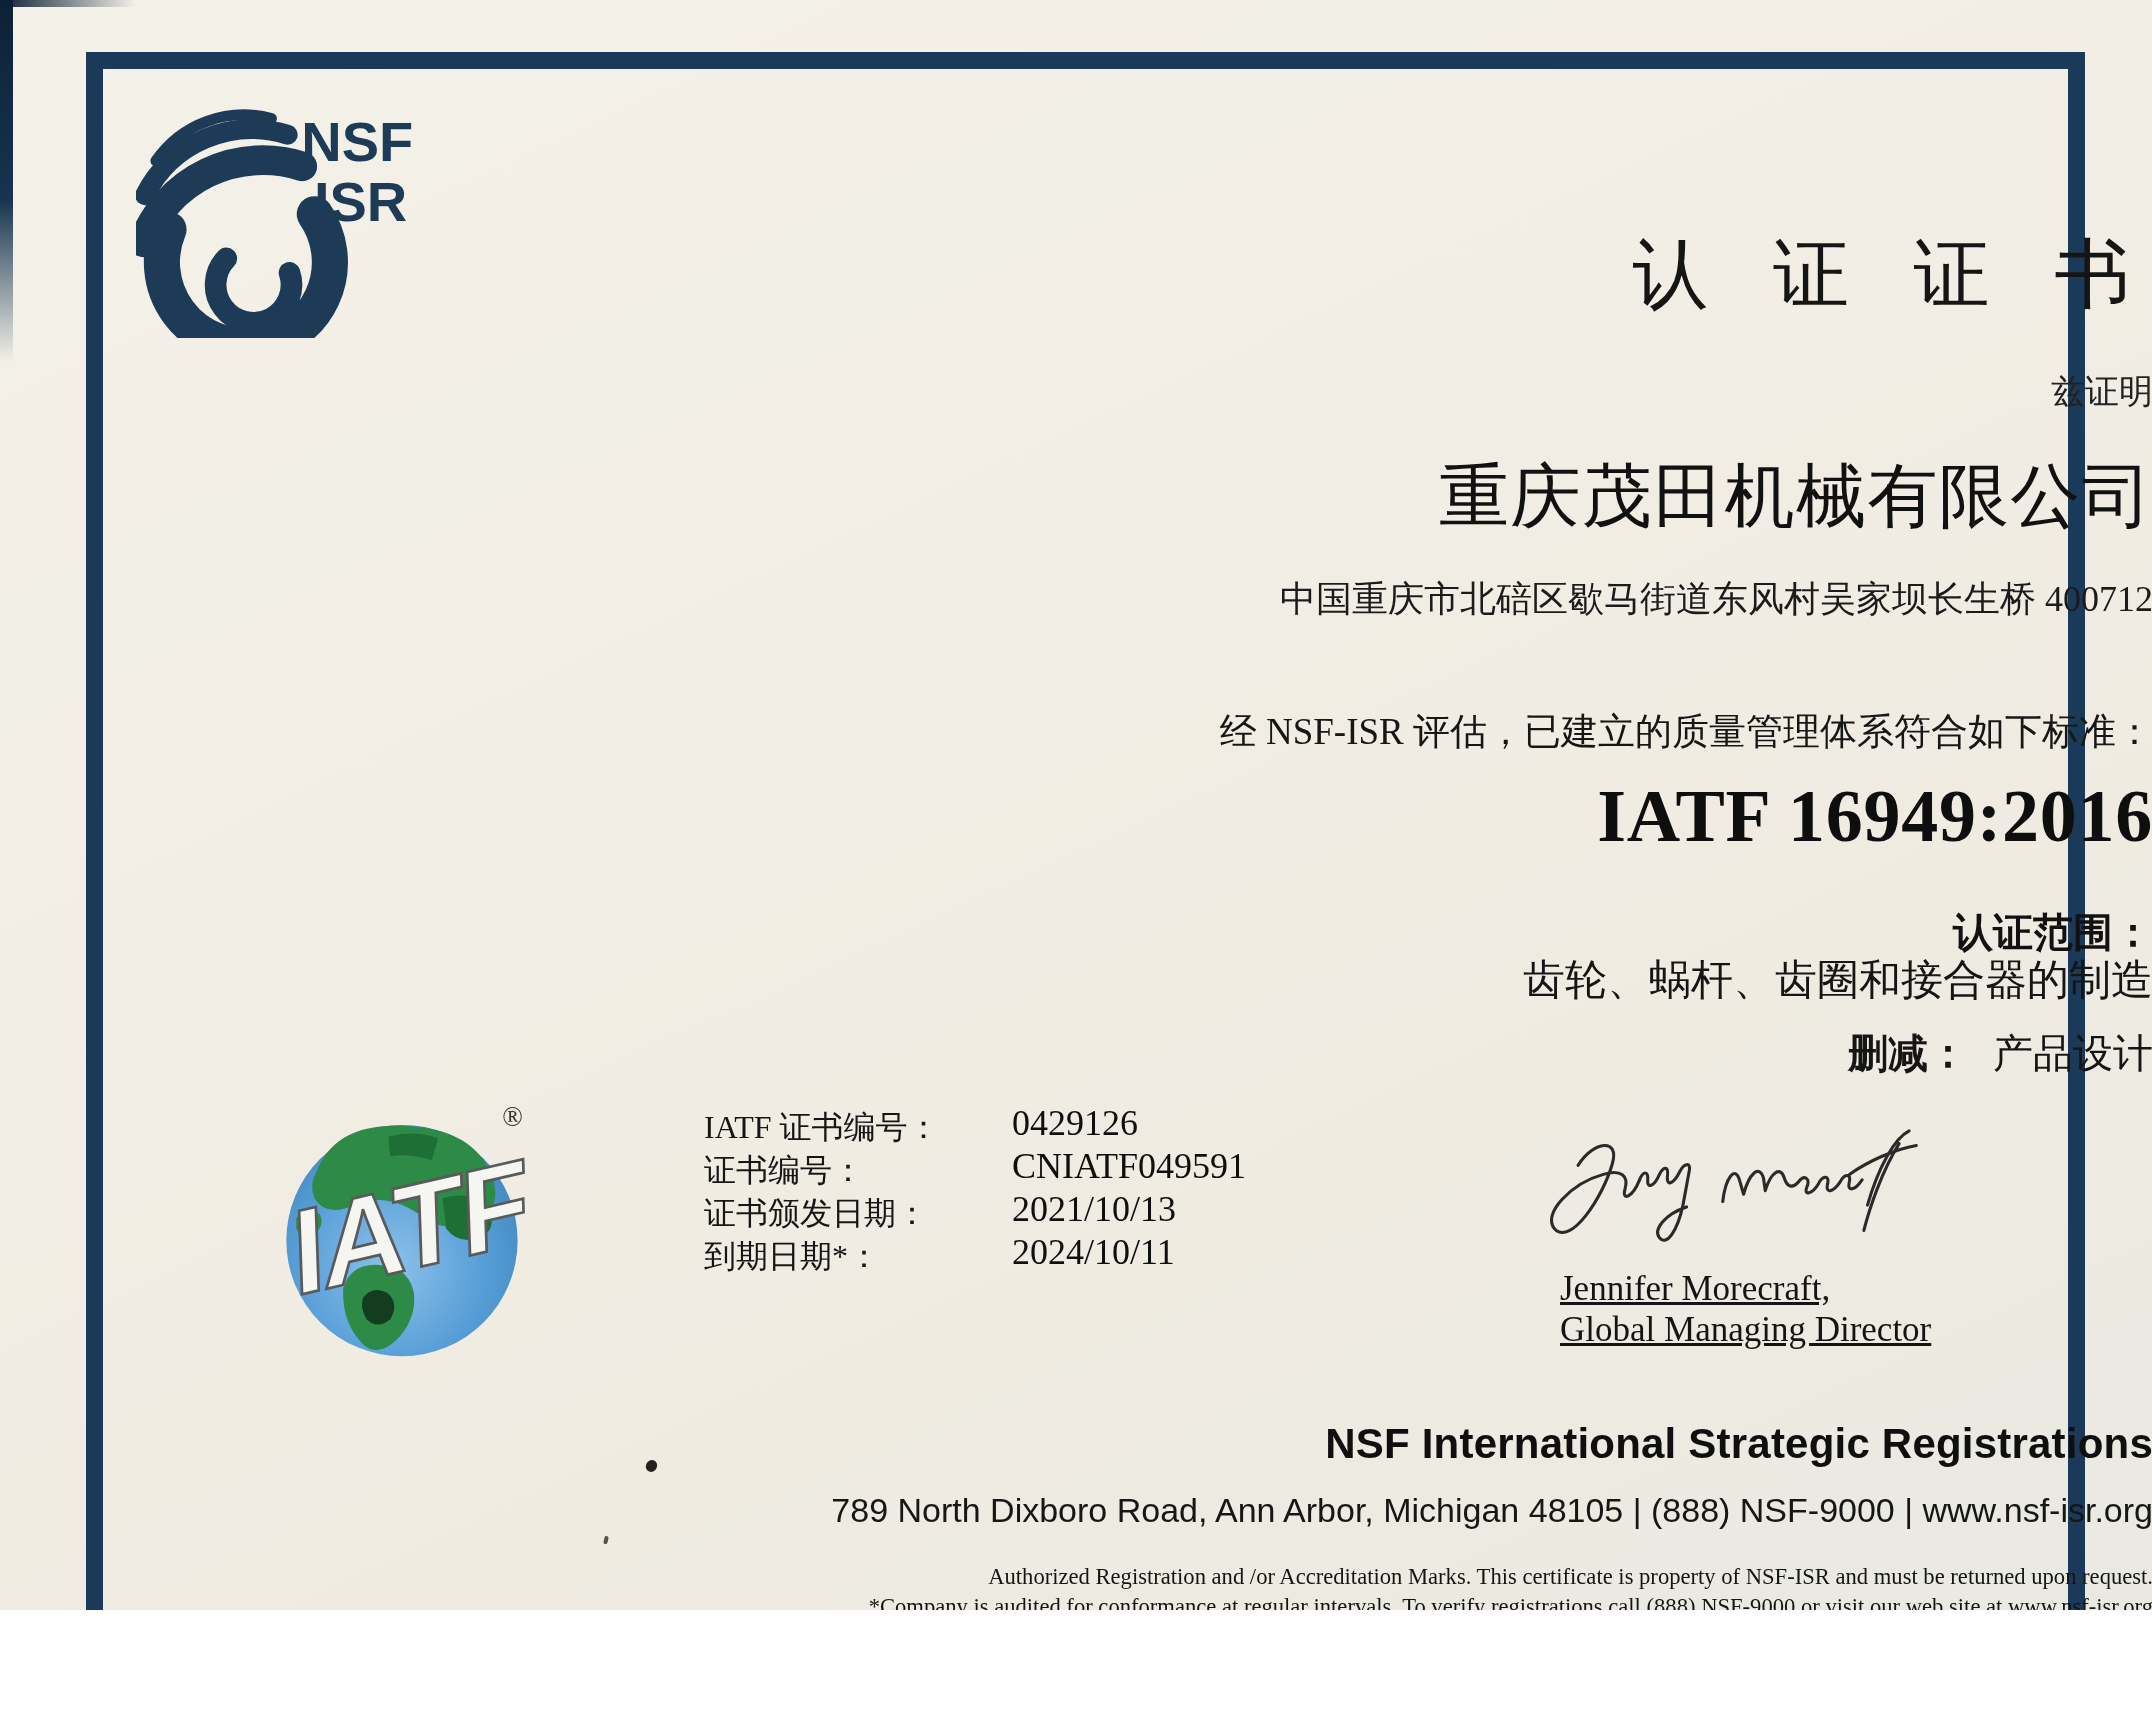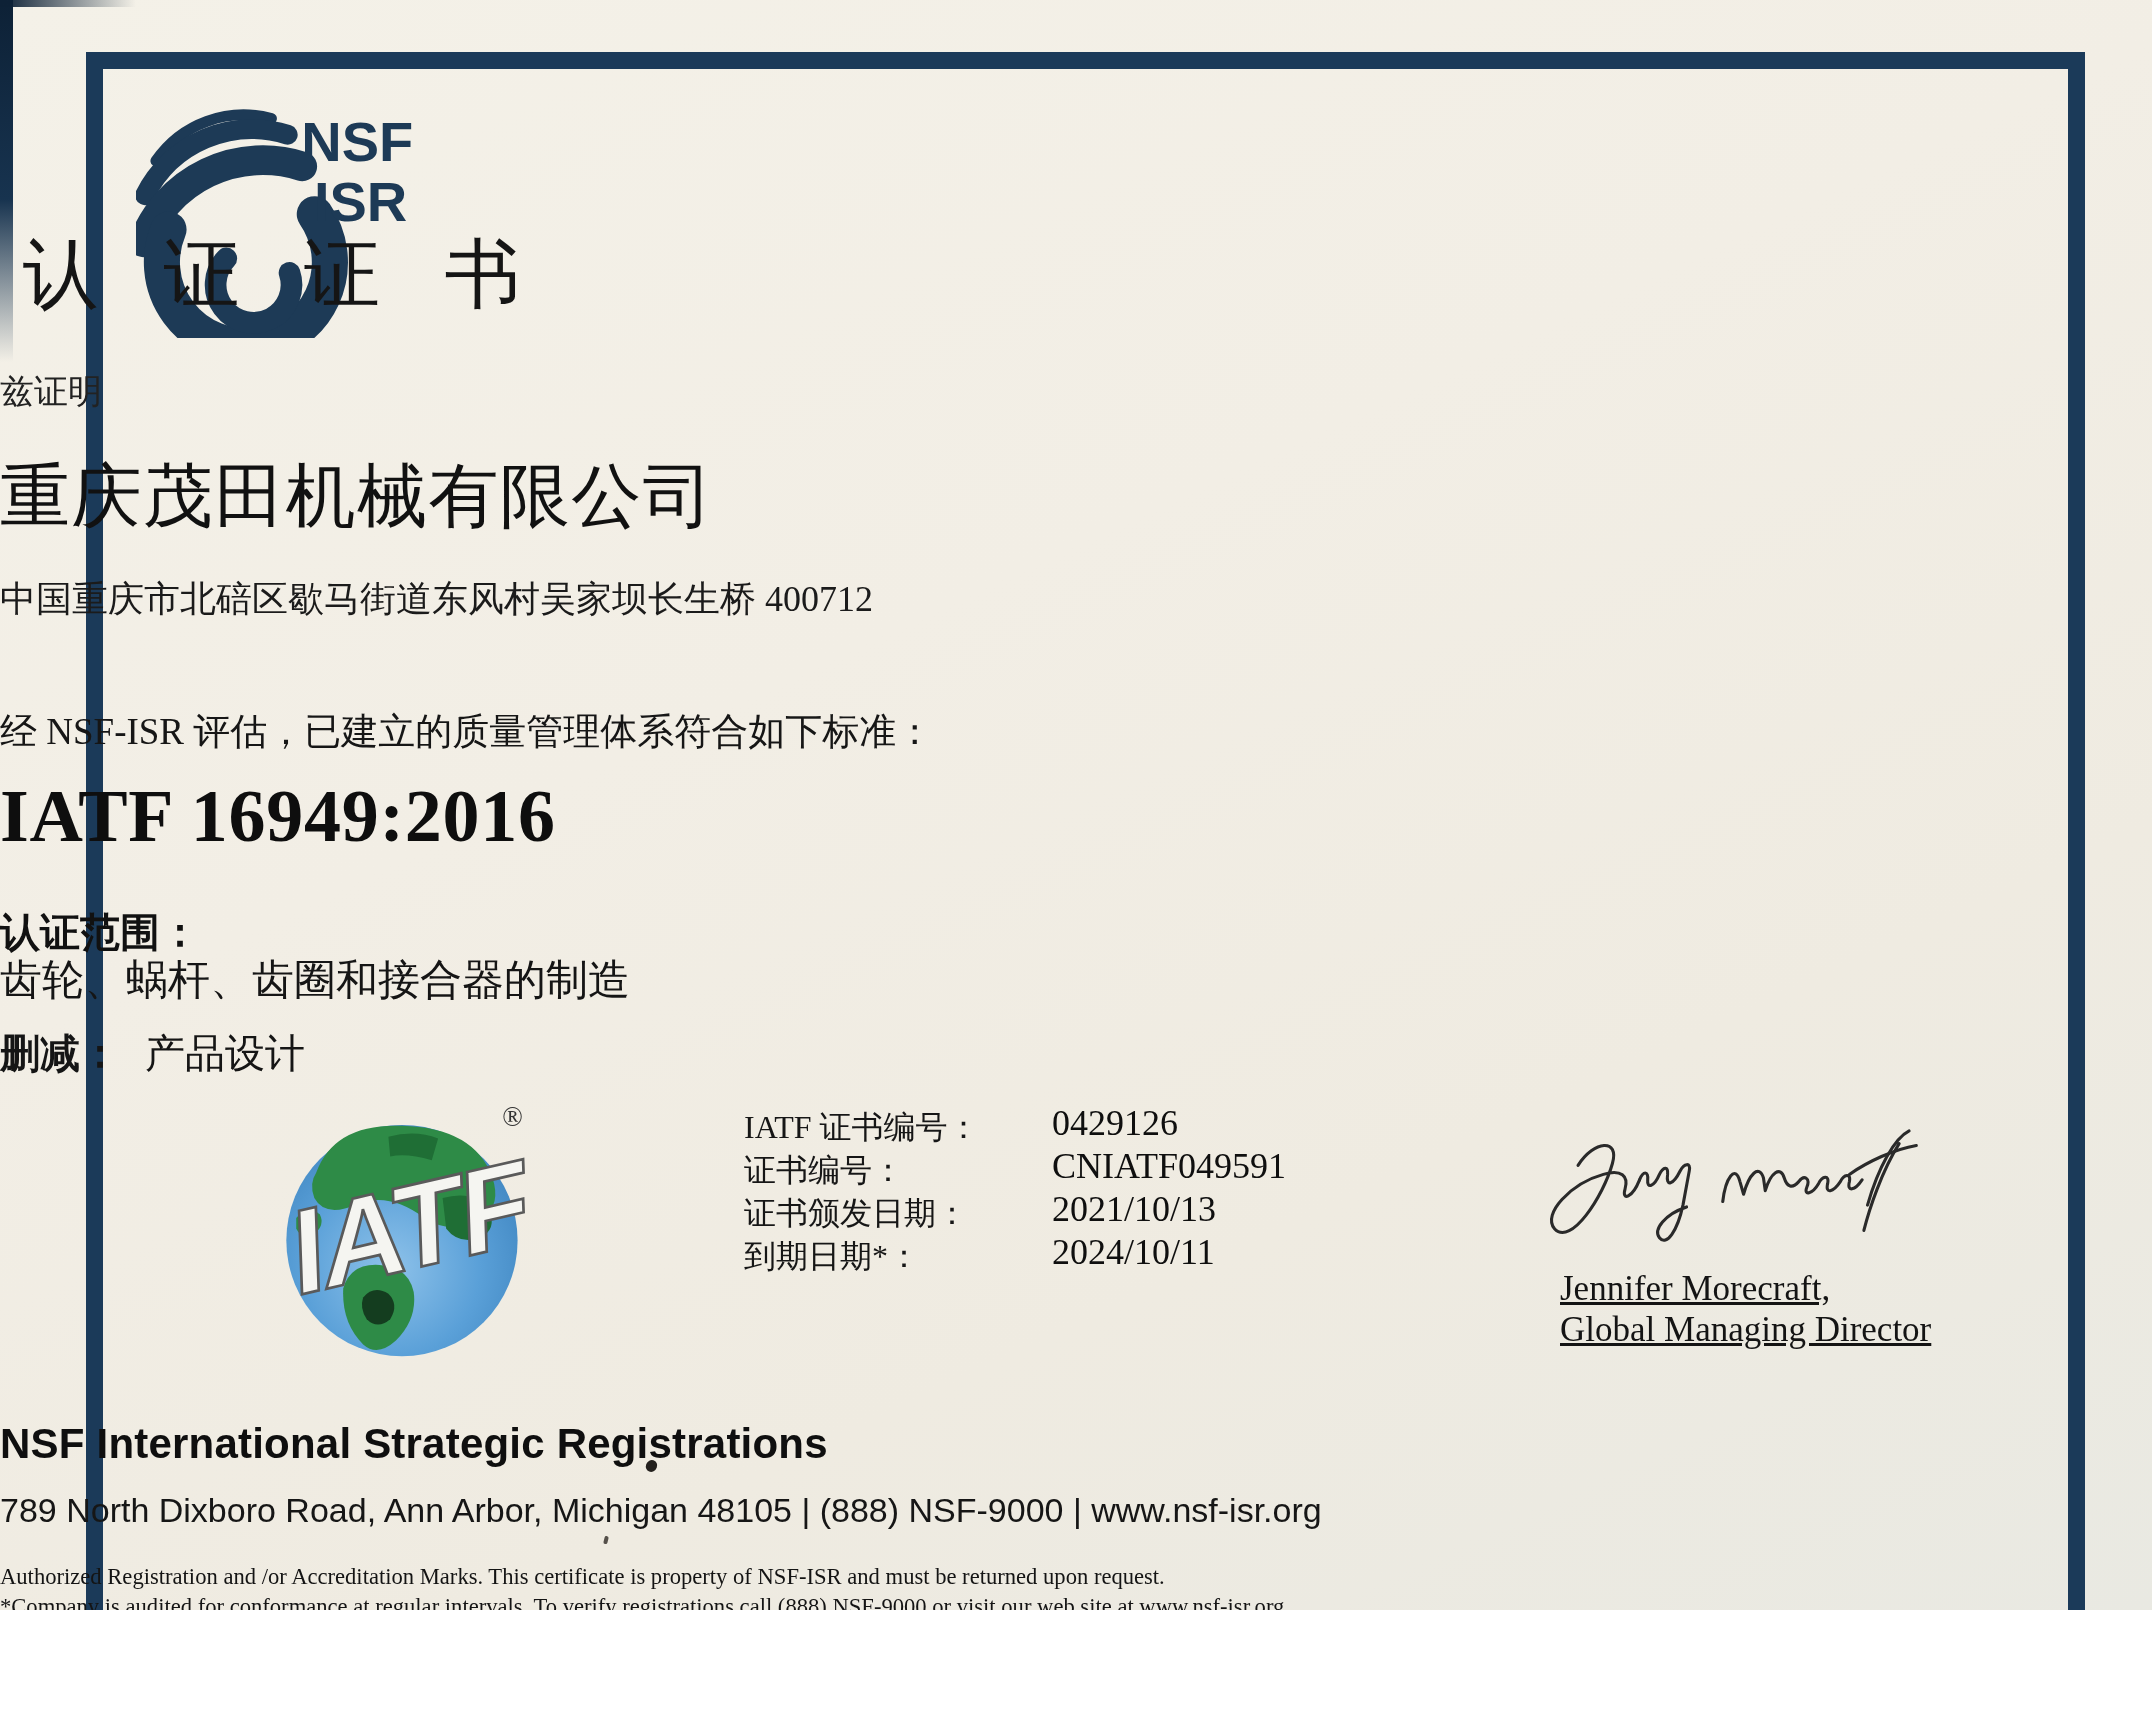--- a/index.html
+++ b/index.html
@@ -21,40 +21,40 @@
   .edge-top{
     position:absolute;left:0;top:0;width:136px;height:7.2px;
     background:linear-gradient(to right,#0d2136 0%,rgba(13,33,54,0) 100%);
   }
   
   .frame{
     position:absolute;left:86px;top:52px;width:1999px;height:1626px;
     border:17px solid #1b3a59;box-sizing:border-box;
   }
   .abs{position:absolute;}
-  .centered{left:0;right:0;text-align:left;}
+  .centered{left:0;right:0;text-align:right;}
   .cert-title{
     top:224px;font-size:76px;color:#151515;letter-spacing:0.30em;
     text-indent:0.30em;font-weight:500;
   }
   .cert-subtitle{top:369px;font-size:34px;color:#222;}
   .company-name{top:450px;font-size:70px;color:#111;letter-spacing:0.02em;}
   .company-address{top:575px;font-size:36px;color:#1b1b1b;}
   .assessment{top:707px;font-size:37px;color:#161616;}
   .standard{
     top:774px;font-size:74px;font-weight:bold;color:#0e0e0e;
     font-family:"Liberation Serif","DejaVu Serif",serif;letter-spacing:0.01em;
   }
   .scope-heading{top:905px;font-size:40px;font-weight:bold;color:#111;}
   .scope-desc{top:952px;font-size:42px;color:#151515;}
   .exclusion{top:1026px;font-size:40px;color:#151515;}
   .exclusion .ex-label{font-weight:bold;}
   .exclusion .ex-value{margin-left:25px;}
   
-  .details{position:absolute;left:704px;top:1102px;width:850px;margin-left:40px;}
+  .details{position:absolute;left:704px;top:1102px;width:850px;}
   .detail-row{position:relative;height:43px;}
   .detail-label{
     position:absolute;left:0;top:3.6px;font-size:32px;color:#161616;white-space:nowrap;
   }
   .detail-value{
     position:absolute;left:308px;top:0;width:552px;text-align:left;
     font-size:36px;color:#0f0f0f;white-space:nowrap;
   }
   
   .signature-svg{left:1531px;top:1120px;}

